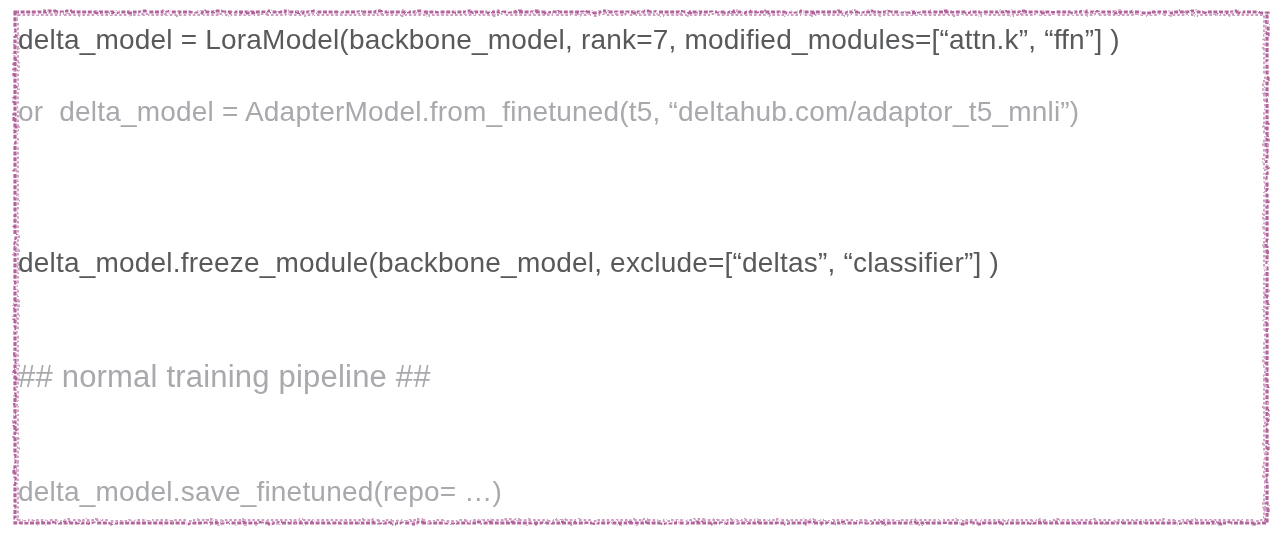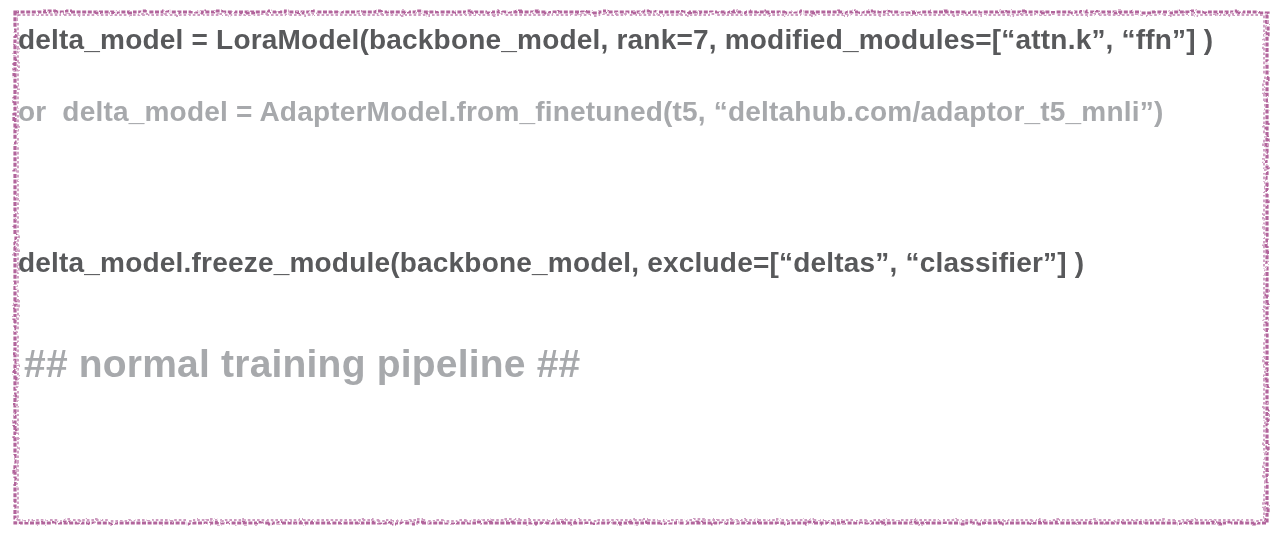--- a/index.html
+++ b/index.html
@@ -7,21 +7,20 @@
     padding: 0;
     background: #ffffff;
   }
   .canvas {
     position: relative;
     width: 1277px;
     height: 537px;
     background: #ffffff;
     overflow: hidden;
     font-family: "Liberation Sans", sans-serif;
-    font-weight: bold;
   }
   .border-svg {
     position: absolute;
     left: 0;
     top: 0;
     width: 1277px;
     height: 537px;
     pointer-events: none;
   }
   .code-line {
@@ -31,21 +30,21 @@
     font-size: 28px;
     line-height: 1;
     letter-spacing: 0.2px;
   }
   .tone-dark  { color: #58595b; }
   .tone-light { color: #a7a9ac; }
   .line-0 { top: 26px; }
   .line-1 { top: 98px; }
   .line-2 { top: 137px; }
   .line-3 { top: 249px; text-align: right; }
-  .line-4 { top: 344px; font-size: 39px; margin-left: 6px; }
+  .line-4 { top: 361px; font-size: 31px; }
   .line-5 { top: 478px; }
 </style>
 </head>
 <body>
 
 <div class="canvas">
 
   <svg class="border-svg" viewBox="0 0 1277 537" xmlns="http://www.w3.org/2000/svg">
     <defs>
       <filter id="rough" x="-5%" y="-5%" width="110%" height="110%">
@@ -61,14 +60,15 @@
 
   <div class="code-line tone-dark line-0">delta_model = LoraModel(backbone_model, rank=7, modified_modules=[“attn.k”, “ffn”] )</div>
 
   <div class="code-line tone-light line-1">or  delta_model = AdapterModel.from_finetuned(t5, “deltahub.com/adaptor_t5_mnli”)</div>
 
 
   <div class="code-line tone-dark line-3">delta_model.freeze_module(backbone_model, exclude=[“deltas”, “classifier”] )</div>
 
   <div class="code-line tone-light line-4">## normal training pipeline ##</div>
 
+  <div class="code-line tone-light line-5">delta_model.save_finetuned(repo= …)</div>
 
 </div>
 
 </body></html>

